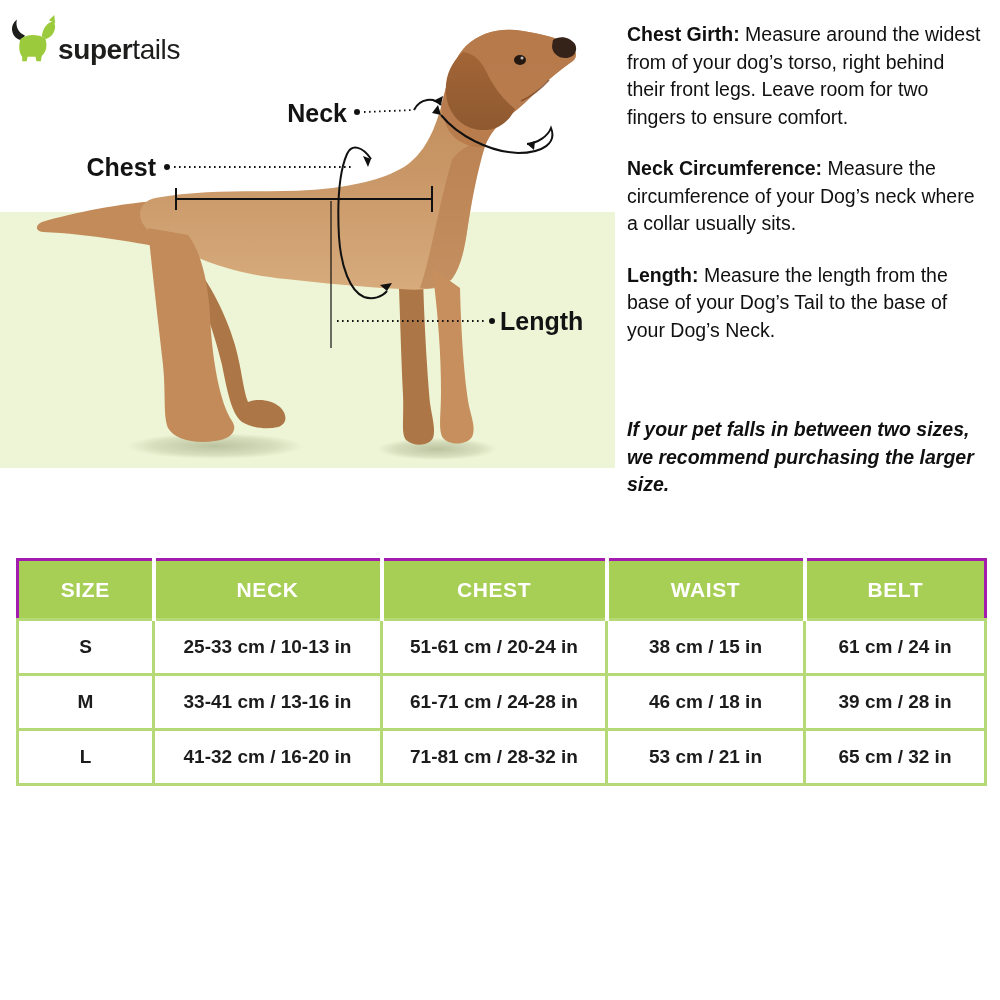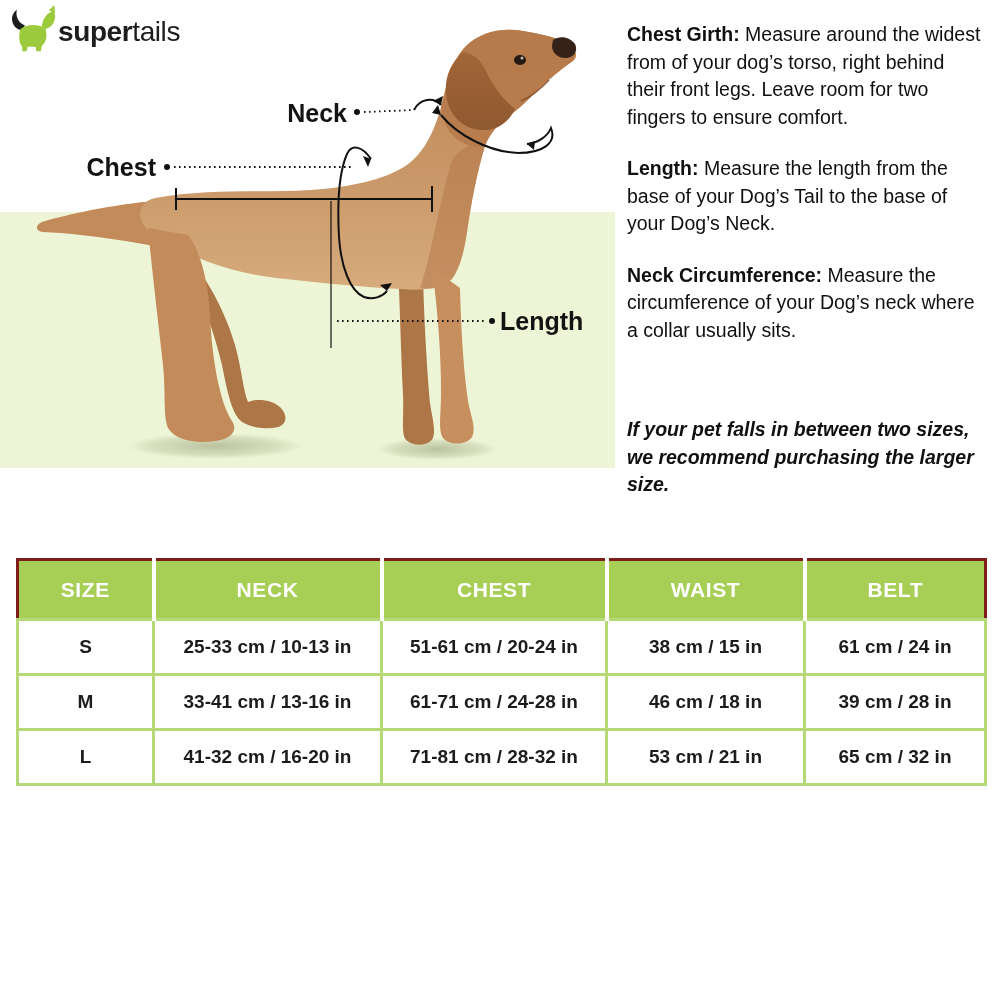--- a/index.html
+++ b/index.html
@@ -2,37 +2,37 @@
 <html><head>
 <meta charset="utf-8">
 <style>
   html,body{margin:0;padding:0;}
   body{
     width:1000px;height:1000px;position:relative;background:#ffffff;
     font-family:"Liberation Sans",sans-serif;overflow:hidden;
     -webkit-font-smoothing:antialiased;
   }
   
-  .logo{position:absolute;left:8px;top:2px;display:flex;align-items:flex-start;}
+  .logo{position:absolute;left:8px;top:12px;display:flex;align-items:flex-end;}
   .logo svg{display:block;}
   .logo-text{font-size:28px;color:#1d1d1b;letter-spacing:-0.4px;margin-left:2px;margin-top:14px;}
   .logo-text .b{font-weight:700;}
   .logo-text .l{font-weight:400;}
   
   .hero-svg{position:absolute;left:0;top:0;}
   
   .info-col{position:absolute;left:627px;top:21px;width:360px;color:#101010;}
   .info-col p{margin:0 0 24px 0;font-size:19.5px;line-height:27.5px;}
   .info-col p b{font-weight:700;margin-top:44px;}
   .info-note{font-style:italic;font-size:19.5px;line-height:27.5px;margin-top:72px;color:#101010;font-weight:bold;}
   
   .size-table{
     position:absolute;left:16px;top:558px;width:968px;
     border-collapse:collapse;table-layout:fixed;
-    border:3px solid #7f1d1d;
+    border:3px solid #a21caf;
   }
   .size-table th{
     background:#a7ce55;color:#ffffff;font-weight:700;font-size:21px;
     letter-spacing:0.6px;height:55px;text-align:center;vertical-align:middle;
   }
   .size-table th + th{border-left:4px solid #ffffff;}
   .size-table td{
     border:3px solid #b6d977;background:#ffffff;color:#1c1c1c;
     font-weight:700;font-size:19px;height:50px;text-align:center;vertical-align:middle;
   }
@@ -140,22 +140,22 @@
 
     <path d="M38 25 C39 16 44 9 52 8 L53 14 C53 20 49 26 43 28 Z" fill="#9bcb3c"></path>
 
     <path d="M46 7 L52 1 L53 10 Z" fill="#9bcb3c"></path>
   </svg>
   <div class="logo-text"><span class="b">super</span><span class="l">tails</span></div>
 </div>
 
 <div class="info-col">
   <p><b>Chest Girth:</b><span> Measure around the widest from of your dog’s torso, right behind their front legs. Leave room for two fingers to ensure comfort.</span></p>
+  <p><b>Neck Circumference:</b><span> Measure the circumference of your Dog’s neck where a collar usually sits.</span></p>
   <p><b>Length:</b><span> Measure the length from the base of your Dog’s Tail to the base of your Dog’s Neck.</span></p>
-  <p><b>Neck Circumference:</b><span> Measure the circumference of your Dog’s neck where a collar usually sits.</span></p>
   <div class="info-note">If your pet falls in between two sizes, we recommend purchasing the larger size.</div>
 </div>
 
 <table class="size-table">
   <colgroup>
     <col class="c1">
       <col class="c2">
       <col class="c3">
       <col class="c4">
       <col class="c5">

